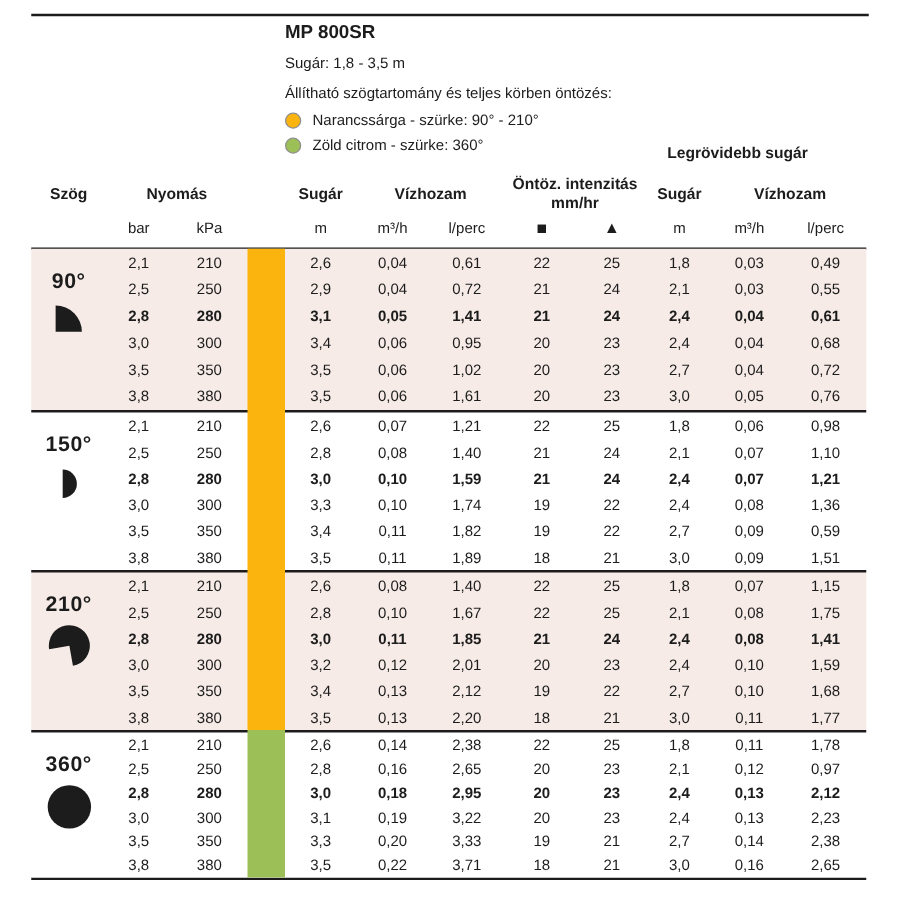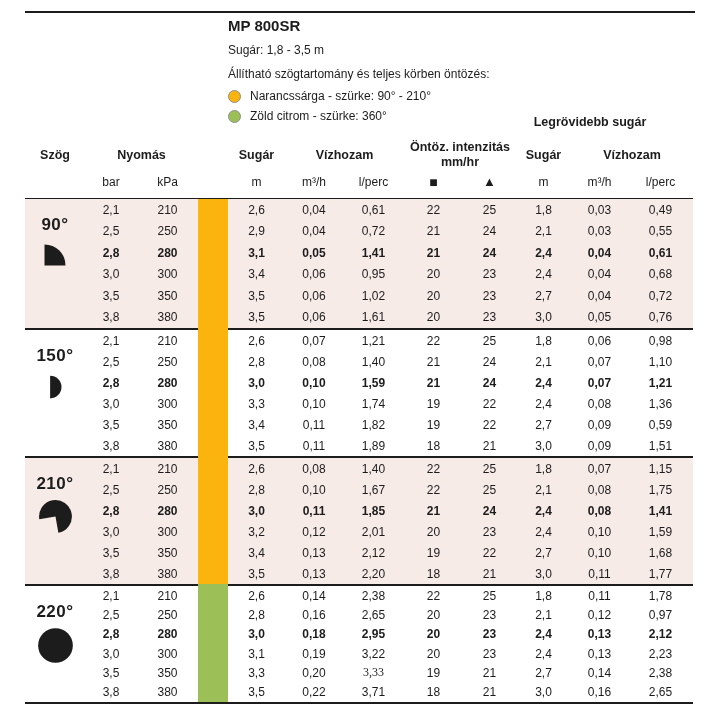--- a/index.html
+++ b/index.html
@@ -318,21 +318,21 @@
         <div class="cell" style="grid-area: 6 / 8;">18</div>
         <div class="cell" style="grid-area: 6 / 9;">21</div>
         <div class="cell" style="grid-area: 6 / 10;">3,0</div>
         <div class="cell" style="grid-area: 6 / 11;">0,11</div>
         <div class="cell" style="grid-area: 6 / 12;">1,77</div>
       </div>
 
     <div class="block grid-cols" style="background: rgb(255, 255, 255);">
       <div class="strip" style="background: rgb(157, 191, 88);"></div>
       <div class="szog-cell">
-        <div class="angle-label">220°</div>
+        <div class="angle-label">360°</div>
         <div class="angle-icon"><svg width="37" height="37" viewBox="0 0 32 32">
               <circle cx="16" cy="16" r="15" fill="#1c1c1c"></circle>
             </svg></div>
       </div>
     <div class="cell" style="grid-area: 1 / 2;">2,1</div>
         <div class="cell" style="grid-area: 1 / 3;">210</div>
         <div class="cell" style="grid-area: 1 / 5;">2,6</div>
         <div class="cell" style="grid-area: 1 / 6;">0,14</div>
         <div class="cell" style="grid-area: 1 / 7;">2,38</div>
         <div class="cell" style="grid-area: 1 / 8;">22</div>
@@ -367,21 +367,21 @@
         <div class="cell" style="grid-area: 4 / 7;">3,22</div>
         <div class="cell" style="grid-area: 4 / 8;">20</div>
         <div class="cell" style="grid-area: 4 / 9;">23</div>
         <div class="cell" style="grid-area: 4 / 10;">2,4</div>
         <div class="cell" style="grid-area: 4 / 11;">0,13</div>
         <div class="cell" style="grid-area: 4 / 12;">2,23</div>
         <div class="cell" style="grid-area: 5 / 2;">3,5</div>
         <div class="cell" style="grid-area: 5 / 3;">350</div>
         <div class="cell" style="grid-area: 5 / 5;">3,3</div>
         <div class="cell" style="grid-area: 5 / 6;">0,20</div>
-        <div class="cell" style="grid-area: 5 / 7; font-family: Liberation Serif, serif;">3,33</div>
+        <div class="cell" style="grid-area: 5 / 7;">3,33</div>
         <div class="cell" style="grid-area: 5 / 8;">19</div>
         <div class="cell" style="grid-area: 5 / 9;">21</div>
         <div class="cell" style="grid-area: 5 / 10;">2,7</div>
         <div class="cell" style="grid-area: 5 / 11;">0,14</div>
         <div class="cell" style="grid-area: 5 / 12;">2,38</div>
         <div class="cell" style="grid-area: 6 / 2;">3,8</div>
         <div class="cell" style="grid-area: 6 / 3;">380</div>
         <div class="cell" style="grid-area: 6 / 5;">3,5</div>
         <div class="cell" style="grid-area: 6 / 6;">0,22</div>
         <div class="cell" style="grid-area: 6 / 7;">3,71</div>

